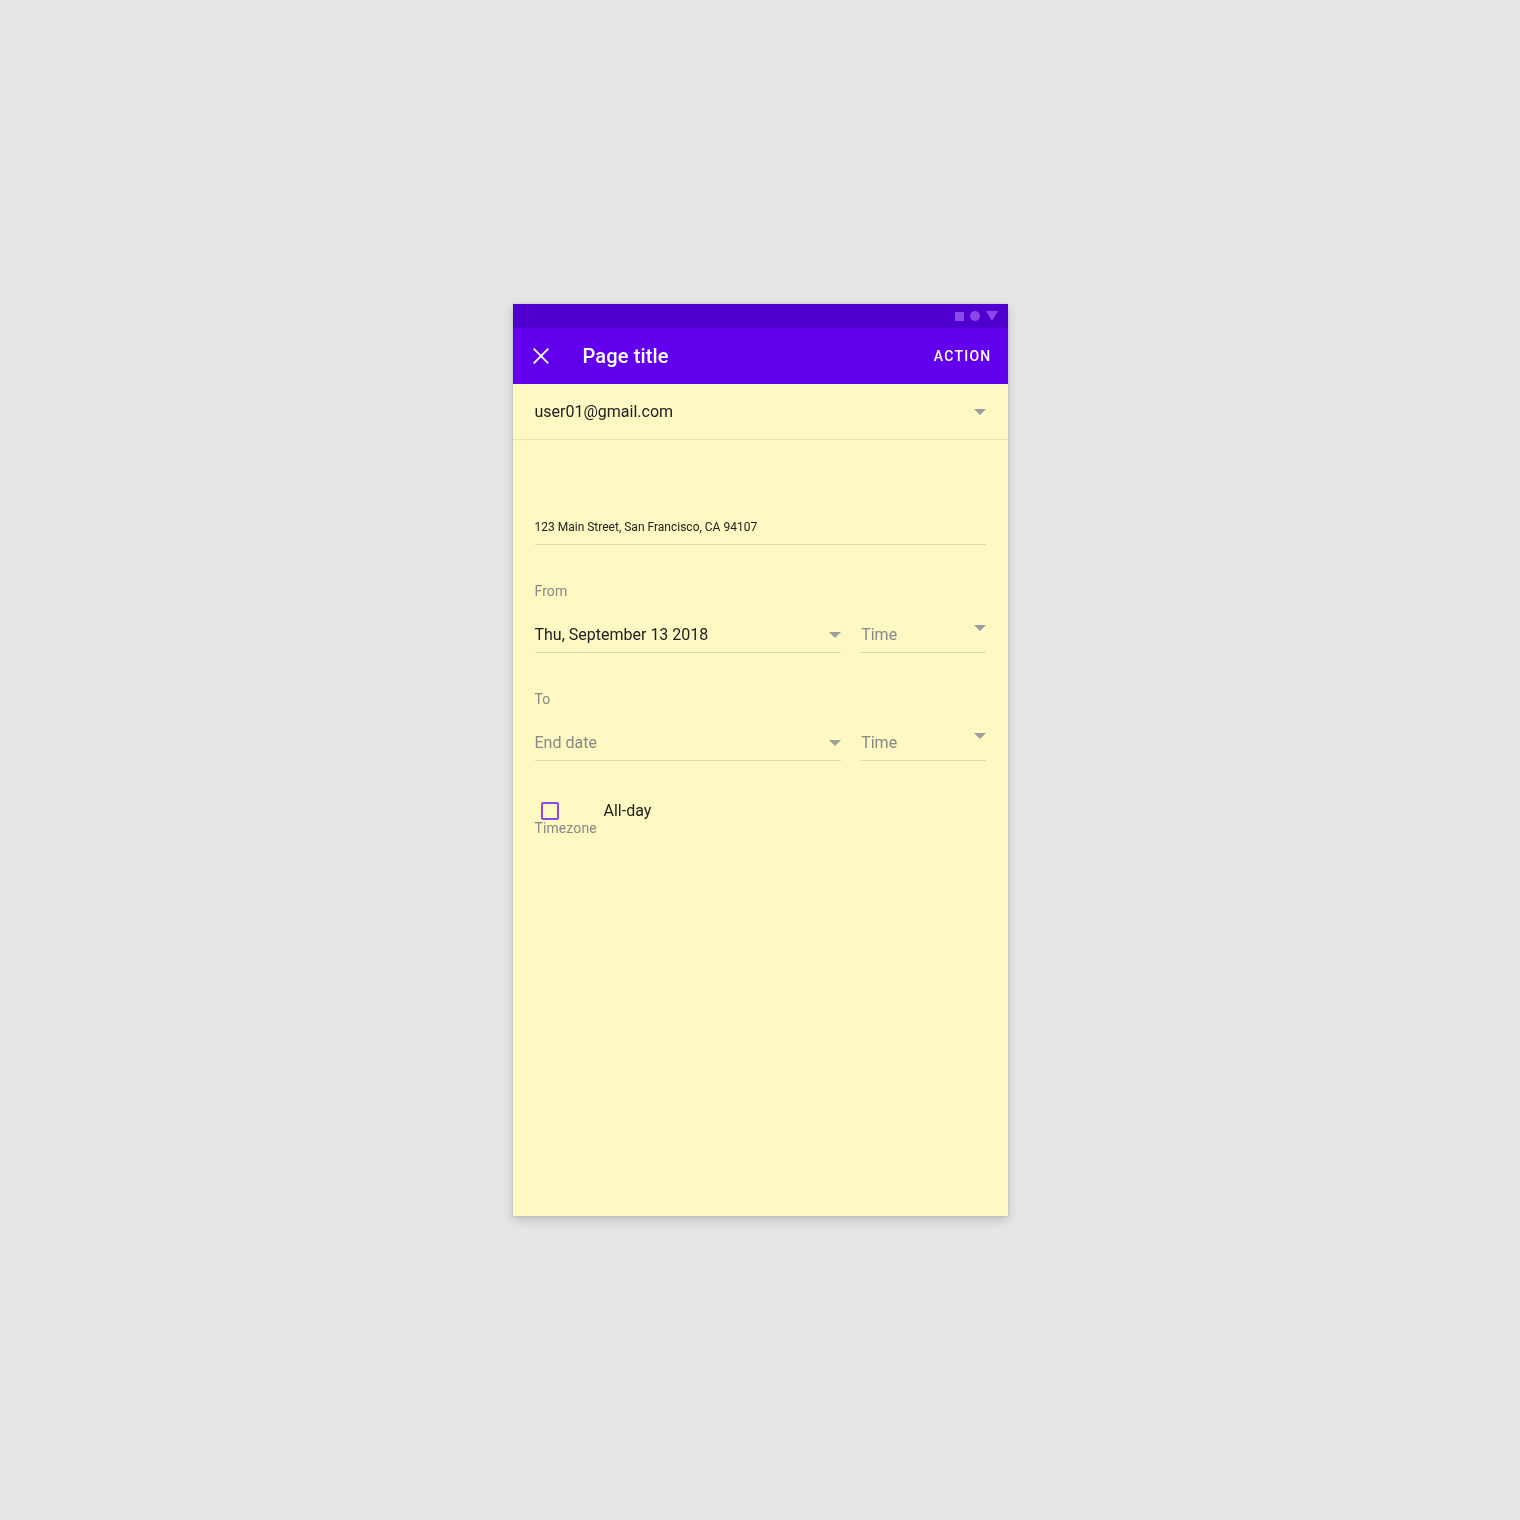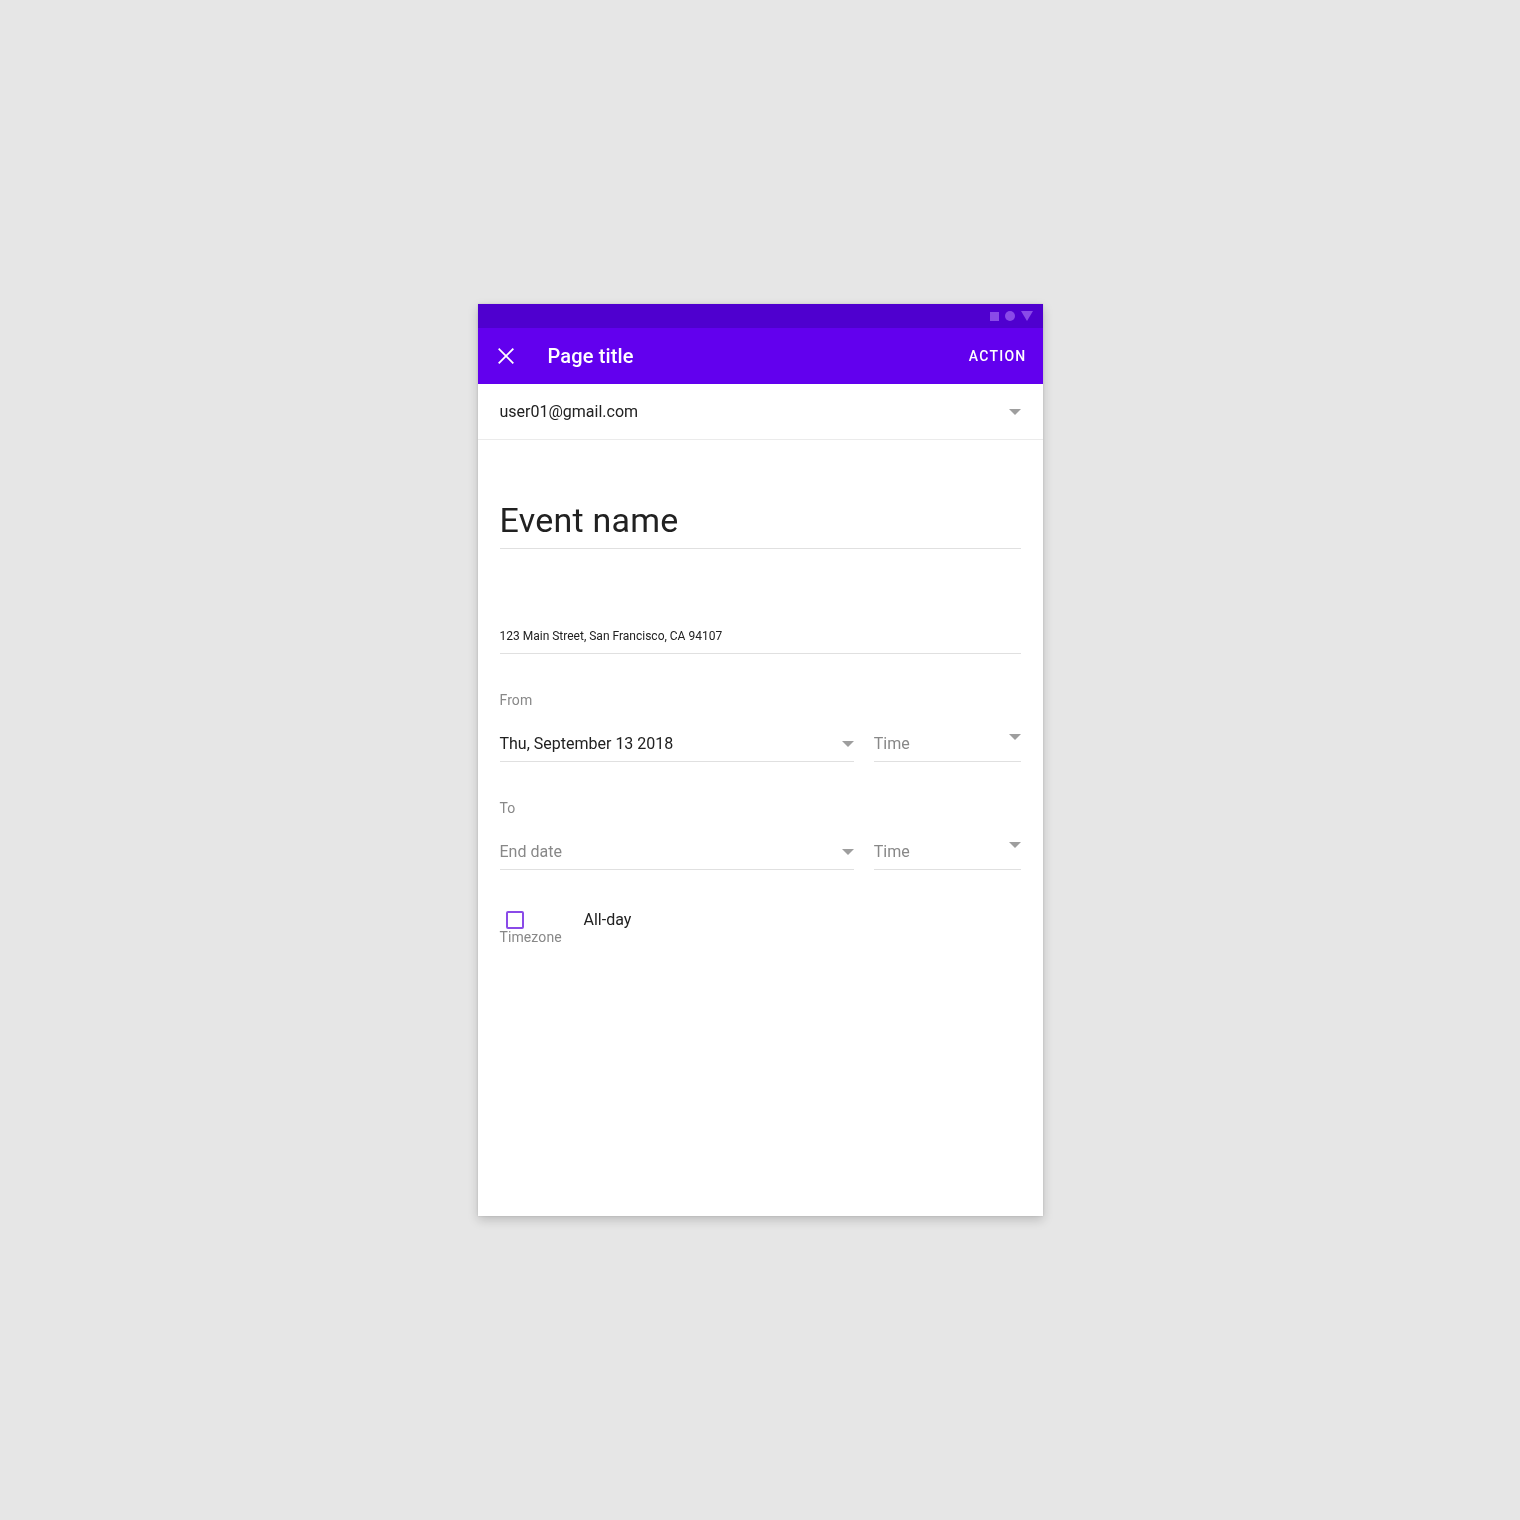--- a/index.html
+++ b/index.html
@@ -10,23 +10,23 @@
     body {
       font-family: Roboto, "Helvetica Neue", Arial, sans-serif;
       background: #e6e6e6;
       width: 1520px;
       height: 1520px;
       display: flex;
       align-items: center;
       justify-content: center;
     }
     .device {
-      width: 565px;
+      width: 495px;
       height: 912px;
-      background: #ffffff;
+      background: #fef9c3;
       box-shadow: 0 4px 10px rgba(0,0,0,0.18), 0 0 2px rgba(0,0,0,0.12);
       display: flex;
       flex-direction: column;
       position: relative;
     }
     .statusbar {
       height: 24px;
       background: #4f00cf;
       display: flex;
       align-items: center;
@@ -155,21 +155,21 @@
       color: #212121;
     }
     .field-placeholder {
       font-size: 16px;
       color: #888;
     }
     .checkbox-row {
       display: flex;
       align-items: center;
       margin-top: 40px;
-      gap: 60px;
+      gap: 45px;
     }
     .checkbox-box {
       width: 18px;
       height: 18px;
       border: 2px solid #8a4ae8;
       border-radius: 2px;
       margin-left: 6px;
     }
     .checkbox-label {
       font-size: 16px;
@@ -213,21 +213,20 @@
 
   <div class="content">
 
     <div class="account-row">
       <span class="account-email">user01@gmail.com</span>
       <span class="caret"></span>
     </div>
 
     <div class="form-area">
 
-      <div class="event-name">Event name</div>
 
       <div class="address">123 Main Street, San Francisco, CA 94107</div>
 
       <div class="section-label">From</div>
       <div class="date-time-row">
         <div class="date-field">
           <span class="field-value">Thu, September 13 2018</span>
           <span class="caret"></span>
         </div>
         <div class="time-field">

